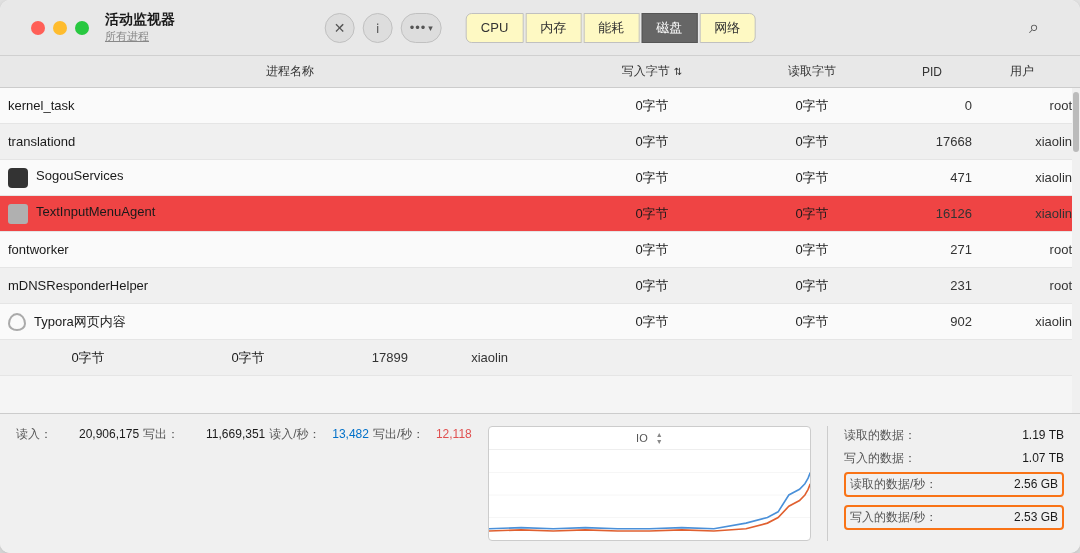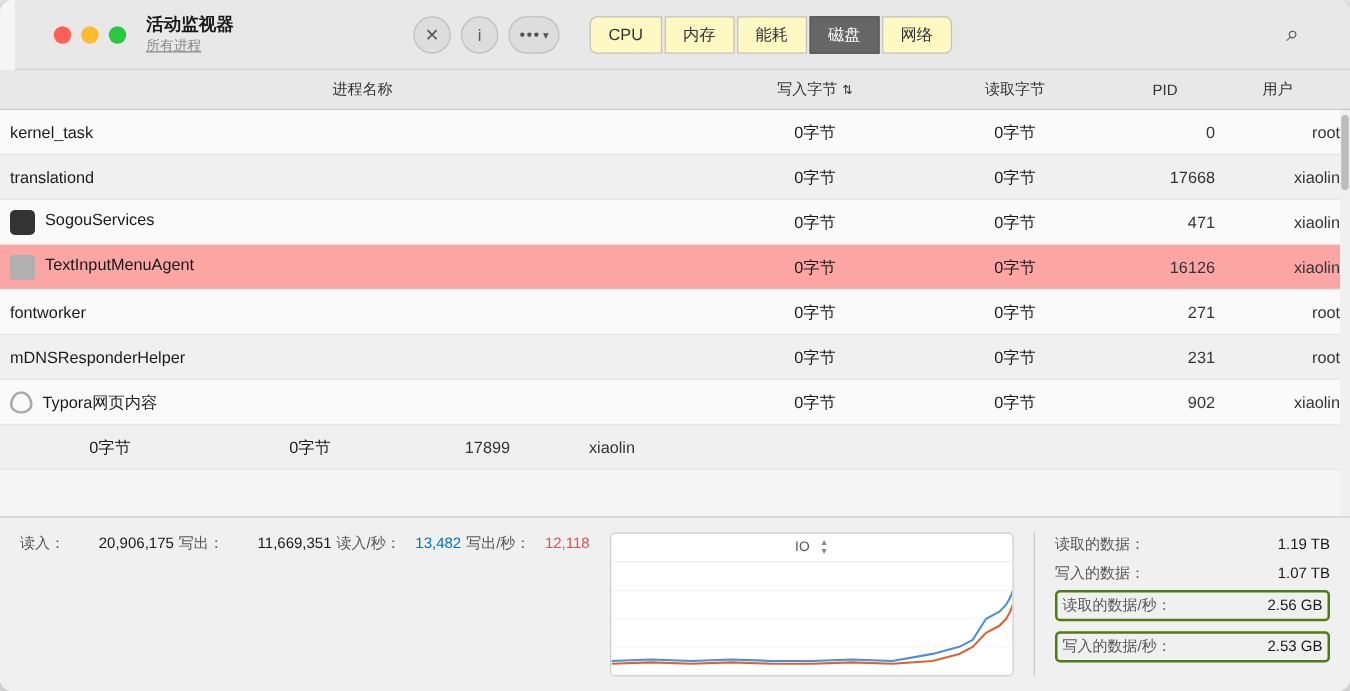--- a/index.html
+++ b/index.html
@@ -22,21 +22,20 @@
     }
     .titlebar {
       background: #e8e8e8;
       height: 56px;
       display: flex;
       align-items: center;
       padding: 0 31px;
       border-bottom: 1px solid #d0d0d0;
       position: relative;
       flex-shrink: 0;
-      margin-left: 12px;
     }
     .traffic-lights {
       display: flex;
       gap: 8px;
       margin-right: 16px;
     }
     .traffic-light {
       width: 14px;
       height: 14px;
       border-radius: 50%;
@@ -292,21 +291,21 @@
     .stat-row-right {
       display: flex;
       align-items: baseline;
       justify-content: space-between;
       font-size: 12px;
       padding: 1px 0;
     }
     .stat-label-right { color: #555; }
     .stat-value-right { color: #1a1a1a; }
     .highlight-box {
-      border: 2px solid #4d7c0f;
+      border: 2px solid #f97316;
       border-radius: 4px;
       padding: 2px 4px;
     }
     .divider {
       width: 1px;
       background: #ccc;
       align-self: stretch;
     }
   </style>
 </head>
@@ -427,21 +426,21 @@
         <span>0字节</span>
       </div>
       <div class="row-cell pid">
         <span>471</span>
       </div>
       <div class="row-cell user">
         <span>xiaolin</span>
       </div>
     </div>
 
-    <div class="table-row" style="background:#fca5a5;">
+    <div class="table-row" style="background:#ef4444;">
       <div class="row-cell name">
         <div class="app-icon light-gray"></div>
         <span>TextInputMenuAgent</span>
       </div>
       <div class="row-cell write-bytes">
         <span>0字节</span>
       </div>
       <div class="row-cell read-bytes">
         <span>0字节</span>
       </div>

